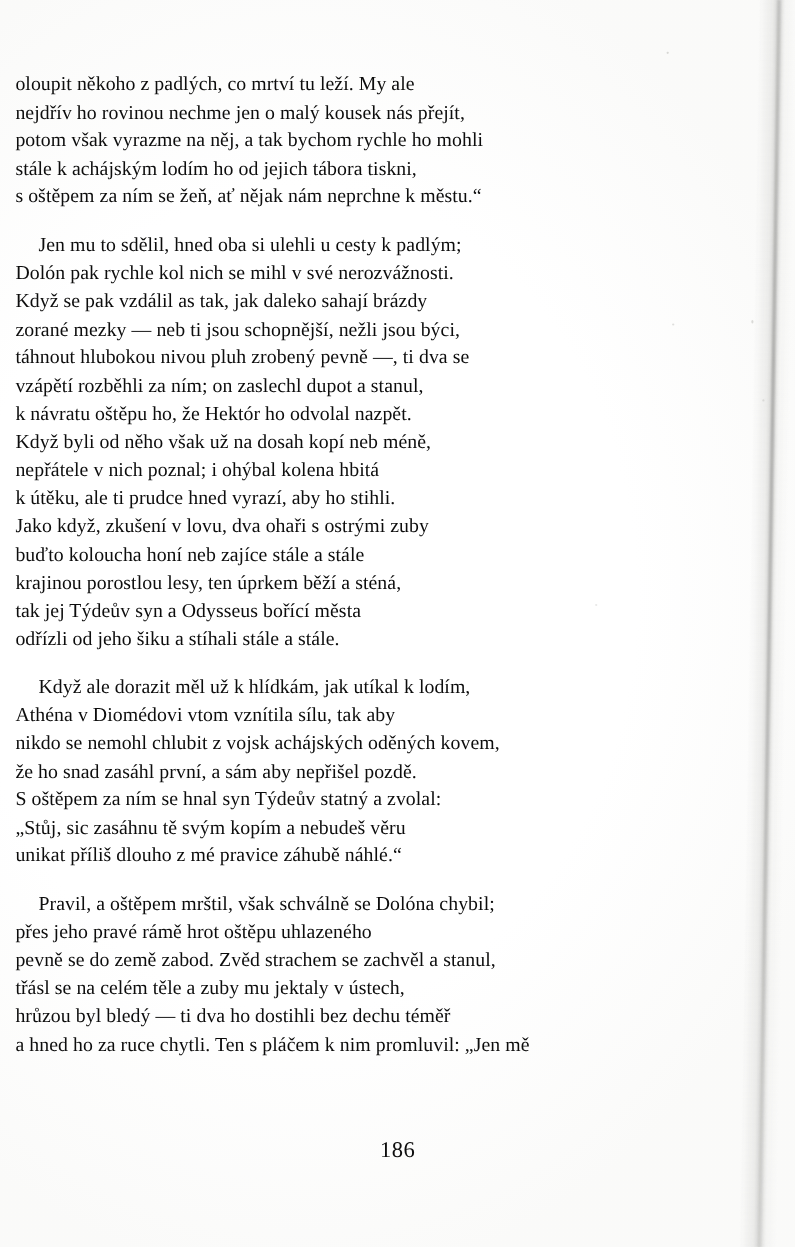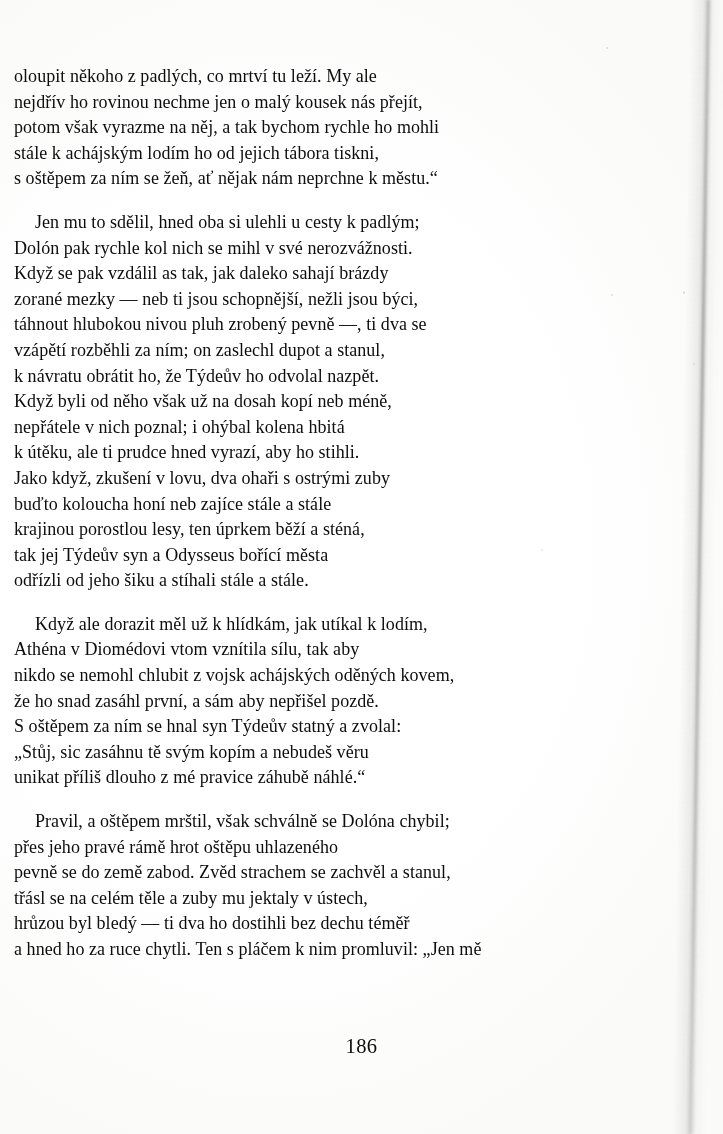--- a/index.html
+++ b/index.html
@@ -142,21 +142,21 @@
       <div class="line">s oštěpem za ním se žeň, ať nějak nám neprchne k městu.“</div>
     </div>
 
     <div class="stanza">
       <div class="line indent">Jen mu to sdělil, hned oba si ulehli u cesty k padlým;</div>
       <div class="line">Dolón pak rychle kol nich se mihl v své nerozvážnosti.</div>
       <div class="line">Když se pak vzdálil as tak, jak daleko sahají brázdy</div>
       <div class="line">zorané mezky — neb ti jsou schopnější, nežli jsou býci,</div>
       <div class="line">táhnout hlubokou nivou pluh zrobený pevně —, ti dva se</div>
       <div class="line">vzápětí rozběhli za ním; on zaslechl dupot a stanul,</div>
-      <div class="line">k návratu obrátit ho, že Týdeův ho odvolal nazpět.</div>
+      <div class="line">k návratu oštěpu ho, že Hektór ho odvolal nazpět.</div>
       <div class="line">Když byli od něho však už na dosah kopí neb méně,</div>
       <div class="line">nepřátele v nich poznal; i ohýbal kolena hbitá</div>
       <div class="line">k útěku, ale ti prudce hned vyrazí, aby ho stihli.</div>
       <div class="line">Jako když, zkušení v lovu, dva ohaři s ostrými zuby</div>
       <div class="line">buďto koloucha honí neb zajíce stále a stále</div>
       <div class="line">krajinou porostlou lesy, ten úprkem běží a sténá,</div>
       <div class="line">tak jej Týdeův syn a Odysseus bořící města</div>
       <div class="line">odřízli od jeho šiku a stíhali stále a stále.</div>
     </div>
 

